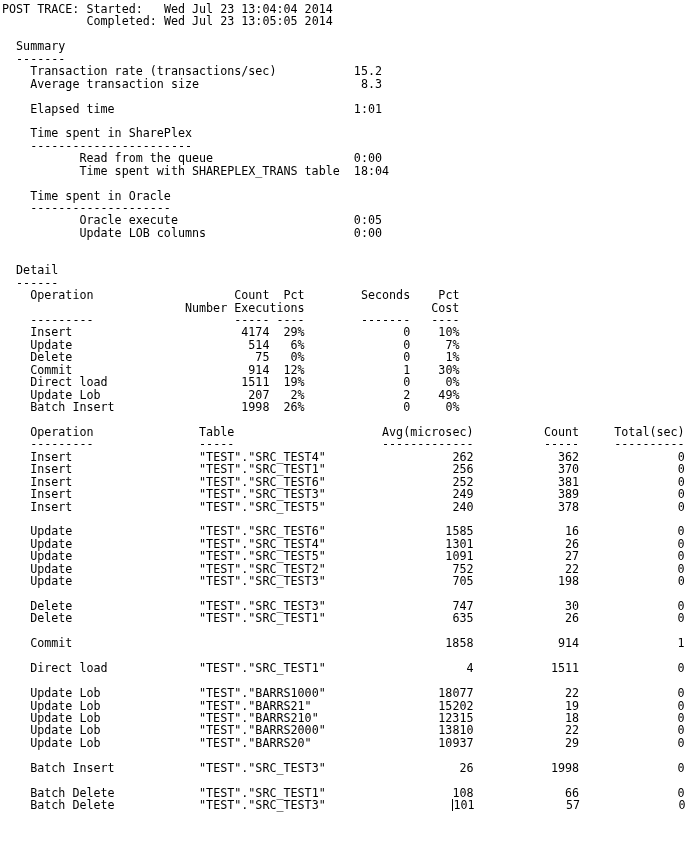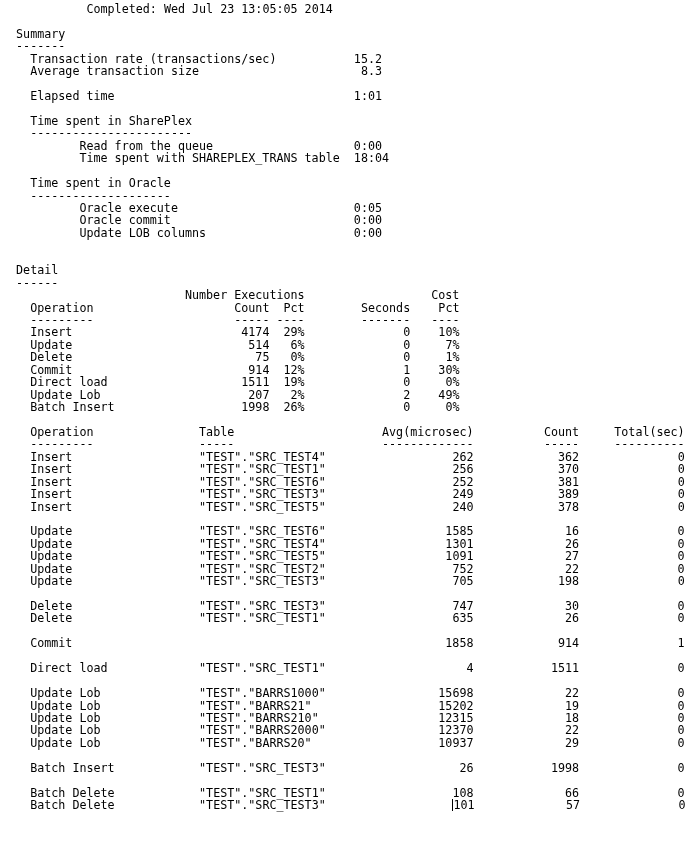--- a/index.html
+++ b/index.html
@@ -15,45 +15,45 @@
     display:inline-block;width:0;height:12px;
     border-left:1.5px solid #000;
     vertical-align:-2px;
   }
   span{white-space:pre;}
 </style>
 </head>
 <body>
 
 <div id="report">
+    <div class="line"><span>POST TRACE:</span> <span>Started:</span>   <span>Wed Jul 23 13:04:04 2014</span></div>
     <div class="line">            <span>Completed:</span> <span>Wed Jul 23 13:05:05 2014</span></div>
     <div class="line"></div>
     <div class="line">  <span>Summary</span></div>
     <div class="line">  <span>-------</span></div>
     <div class="line">    <span>Transaction rate (transactions/sec)</span>           <span>15.2</span></div>
     <div class="line">    <span>Average transaction size</span>                       <span>8.3</span></div>
     <div class="line"></div>
     <div class="line">    <span>Elapsed time</span>                                  <span>1:01</span></div>
     <div class="line"></div>
     <div class="line">    <span>Time spent in SharePlex</span></div>
     <div class="line">    <span>-----------------------</span></div>
     <div class="line">           <span>Read from the queue</span>                    <span>0:00</span></div>
     <div class="line">           <span>Time spent with SHAREPLEX_TRANS table</span>  <span>18:04</span></div>
     <div class="line"></div>
     <div class="line">    <span>Time spent in Oracle</span></div>
     <div class="line">    <span>--------------------</span></div>
     <div class="line">           <span>Oracle execute</span>                         <span>0:05</span></div>
-    <div class="line">           <span>Oracle commit</span>                          <span>0:00</span></div>
     <div class="line">           <span>Update LOB columns</span>                     <span>0:00</span></div>
     <div class="line"></div>
     <div class="line"></div>
     <div class="line">  <span>Detail</span></div>
     <div class="line">  <span>------</span></div>
+    <div class="line">    <span>Operation</span>                    <span>Count</span>  <span>Pct</span>        <span>Seconds</span>    <span>Pct</span></div>
     <div class="line">                          <span>Number Executions</span>                  <span>Cost</span></div>
-    <div class="line">    <span>Operation</span>                    <span>Count</span>  <span>Pct</span>        <span>Seconds</span>    <span>Pct</span></div>
     <div class="line">    <span>---------</span>                    <span>-----</span> <span>----</span>        <span>-------</span>   <span>----</span></div>
     <div class="line">    <span>Insert</span>                        <span>4174</span>  <span>29%</span>              <span>0</span>    <span>10%</span></div>
     <div class="line">    <span>Update</span>                         <span>514</span>   <span>6%</span>              <span>0</span>     <span>7%</span></div>
     <div class="line">    <span>Delete</span>                          <span>75</span>   <span>0%</span>              <span>0</span>     <span>1%</span></div>
     <div class="line">    <span>Commit</span>                         <span>914</span>  <span>12%</span>              <span>1</span>    <span>30%</span></div>
     <div class="line">    <span>Direct load</span>                   <span>1511</span>  <span>19%</span>              <span>0</span>     <span>0%</span></div>
     <div class="line">    <span>Update Lob</span>                     <span>207</span>   <span>2%</span>              <span>2</span>    <span>49%</span></div>
     <div class="line">    <span>Batch Insert</span>                  <span>1998</span>  <span>26%</span>              <span>0</span>     <span>0%</span></div>
     <div class="line"></div>
     <div class="line">    <span>Operation</span>               <span>Table</span>                     <span>Avg(microsec)</span>          <span>Count</span>     <span>Total(sec)</span></div>
@@ -70,23 +70,23 @@
     <div class="line">    <span>Update</span>                  <span>"TEST"."SRC_TEST2"</span>                  <span>752</span>             <span>22</span>              <span>0</span></div>
     <div class="line">    <span>Update</span>                  <span>"TEST"."SRC_TEST3"</span>                  <span>705</span>            <span>198</span>              <span>0</span></div>
     <div class="line"></div>
     <div class="line">    <span>Delete</span>                  <span>"TEST"."SRC_TEST3"</span>                  <span>747</span>             <span>30</span>              <span>0</span></div>
     <div class="line">    <span>Delete</span>                  <span>"TEST"."SRC_TEST1"</span>                  <span>635</span>             <span>26</span>              <span>0</span></div>
     <div class="line"></div>
     <div class="line">    <span>Commit</span>                                                     <span>1858</span>            <span>914</span>              <span>1</span></div>
     <div class="line"></div>
     <div class="line">    <span>Direct load</span>             <span>"TEST"."SRC_TEST1"</span>                    <span>4</span>           <span>1511</span>              <span>0</span></div>
     <div class="line"></div>
-    <div class="line">    <span>Update Lob</span>              <span>"TEST"."BARRS1000"</span>                <span>15698</span>             <span>22</span>              <span>0</span></div>
+    <div class="line">    <span>Update Lob</span>              <span>"TEST"."BARRS1000"</span>                <span>18077</span>             <span>22</span>              <span>0</span></div>
     <div class="line">    <span>Update Lob</span>              <span>"TEST"."BARRS21"</span>                  <span>15202</span>             <span>19</span>              <span>0</span></div>
     <div class="line">    <span>Update Lob</span>              <span>"TEST"."BARRS210"</span>                 <span>12315</span>             <span>18</span>              <span>0</span></div>
-    <div class="line">    <span>Update Lob</span>              <span>"TEST"."BARRS2000"</span>                <span>12370</span>             <span>22</span>              <span>0</span></div>
+    <div class="line">    <span>Update Lob</span>              <span>"TEST"."BARRS2000"</span>                <span>13810</span>             <span>22</span>              <span>0</span></div>
     <div class="line">    <span>Update Lob</span>              <span>"TEST"."BARRS20"</span>                  <span>10937</span>             <span>29</span>              <span>0</span></div>
     <div class="line"></div>
     <div class="line">    <span>Batch Insert</span>            <span>"TEST"."SRC_TEST3"</span>                   <span>26</span>           <span>1998</span>              <span>0</span></div>
     <div class="line"></div>
     <div class="line">    <span>Batch Delete</span>            <span>"TEST"."SRC_TEST1"</span>                  <span>108</span>             <span>66</span>              <span>0</span></div>
     <div class="line">    <span>Batch Delete</span>            <span>"TEST"."SRC_TEST3"</span>                  <span class="caret"></span><span>101</span>             <span>57</span>              <span>0</span></div>
   </div>
 
 </body></html>

